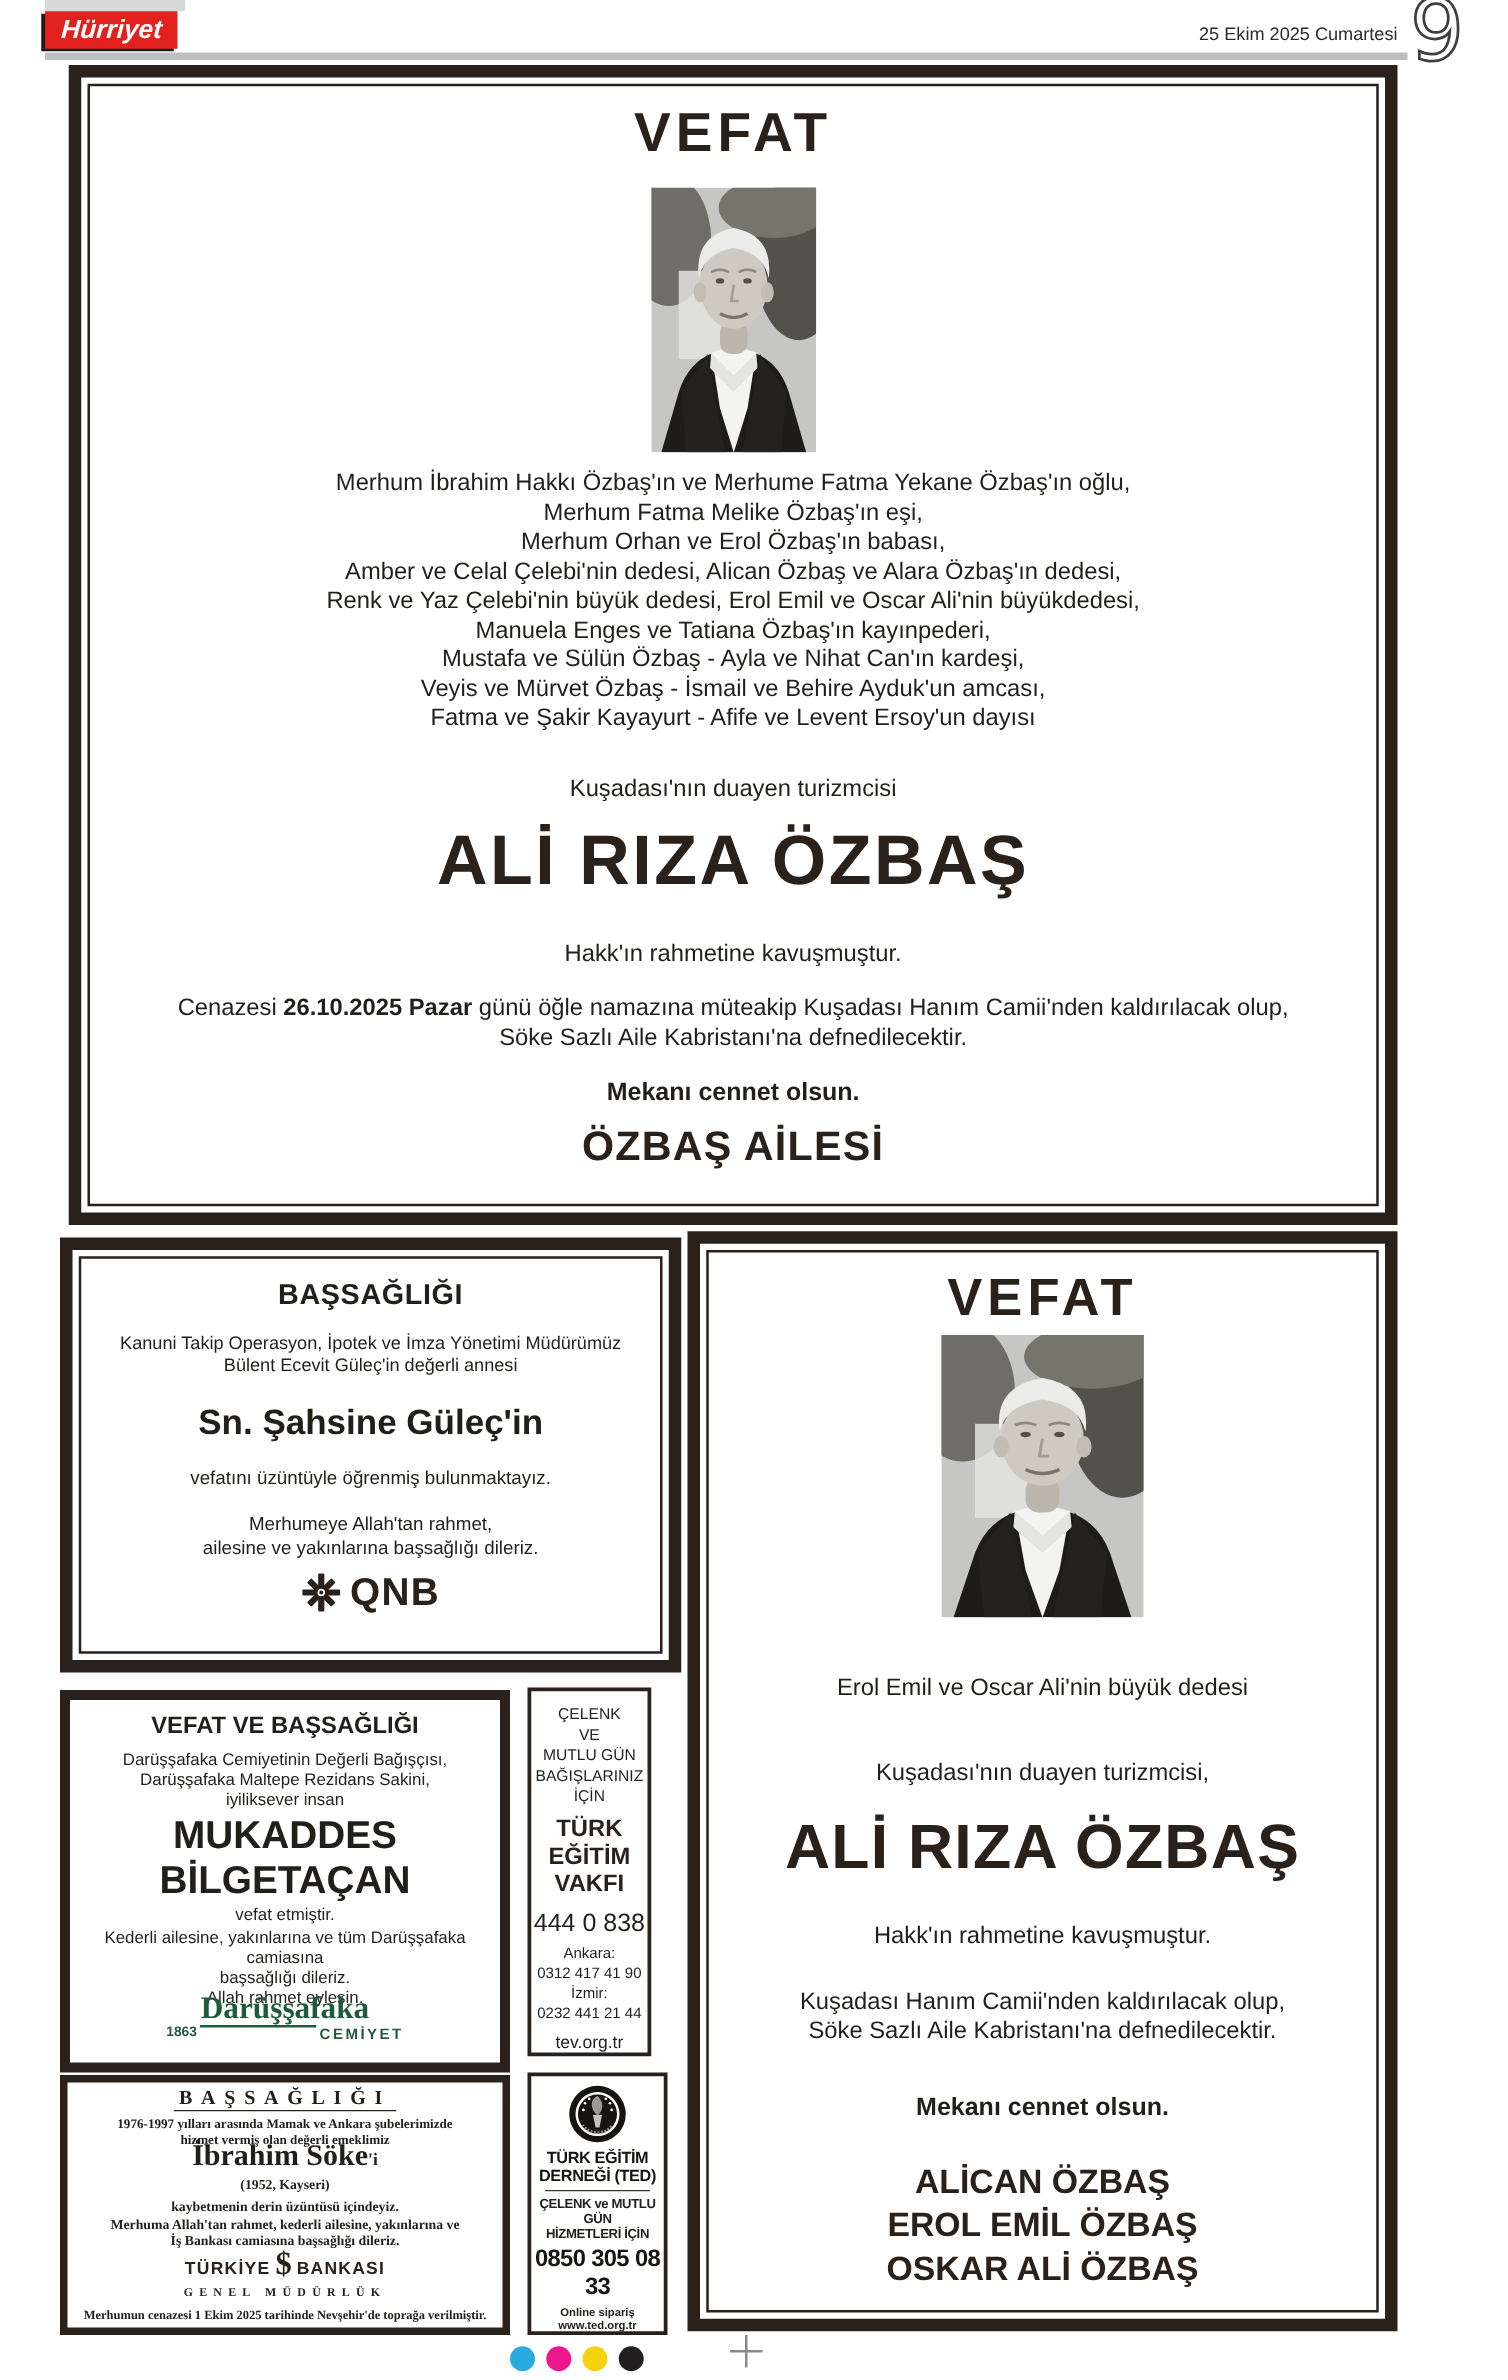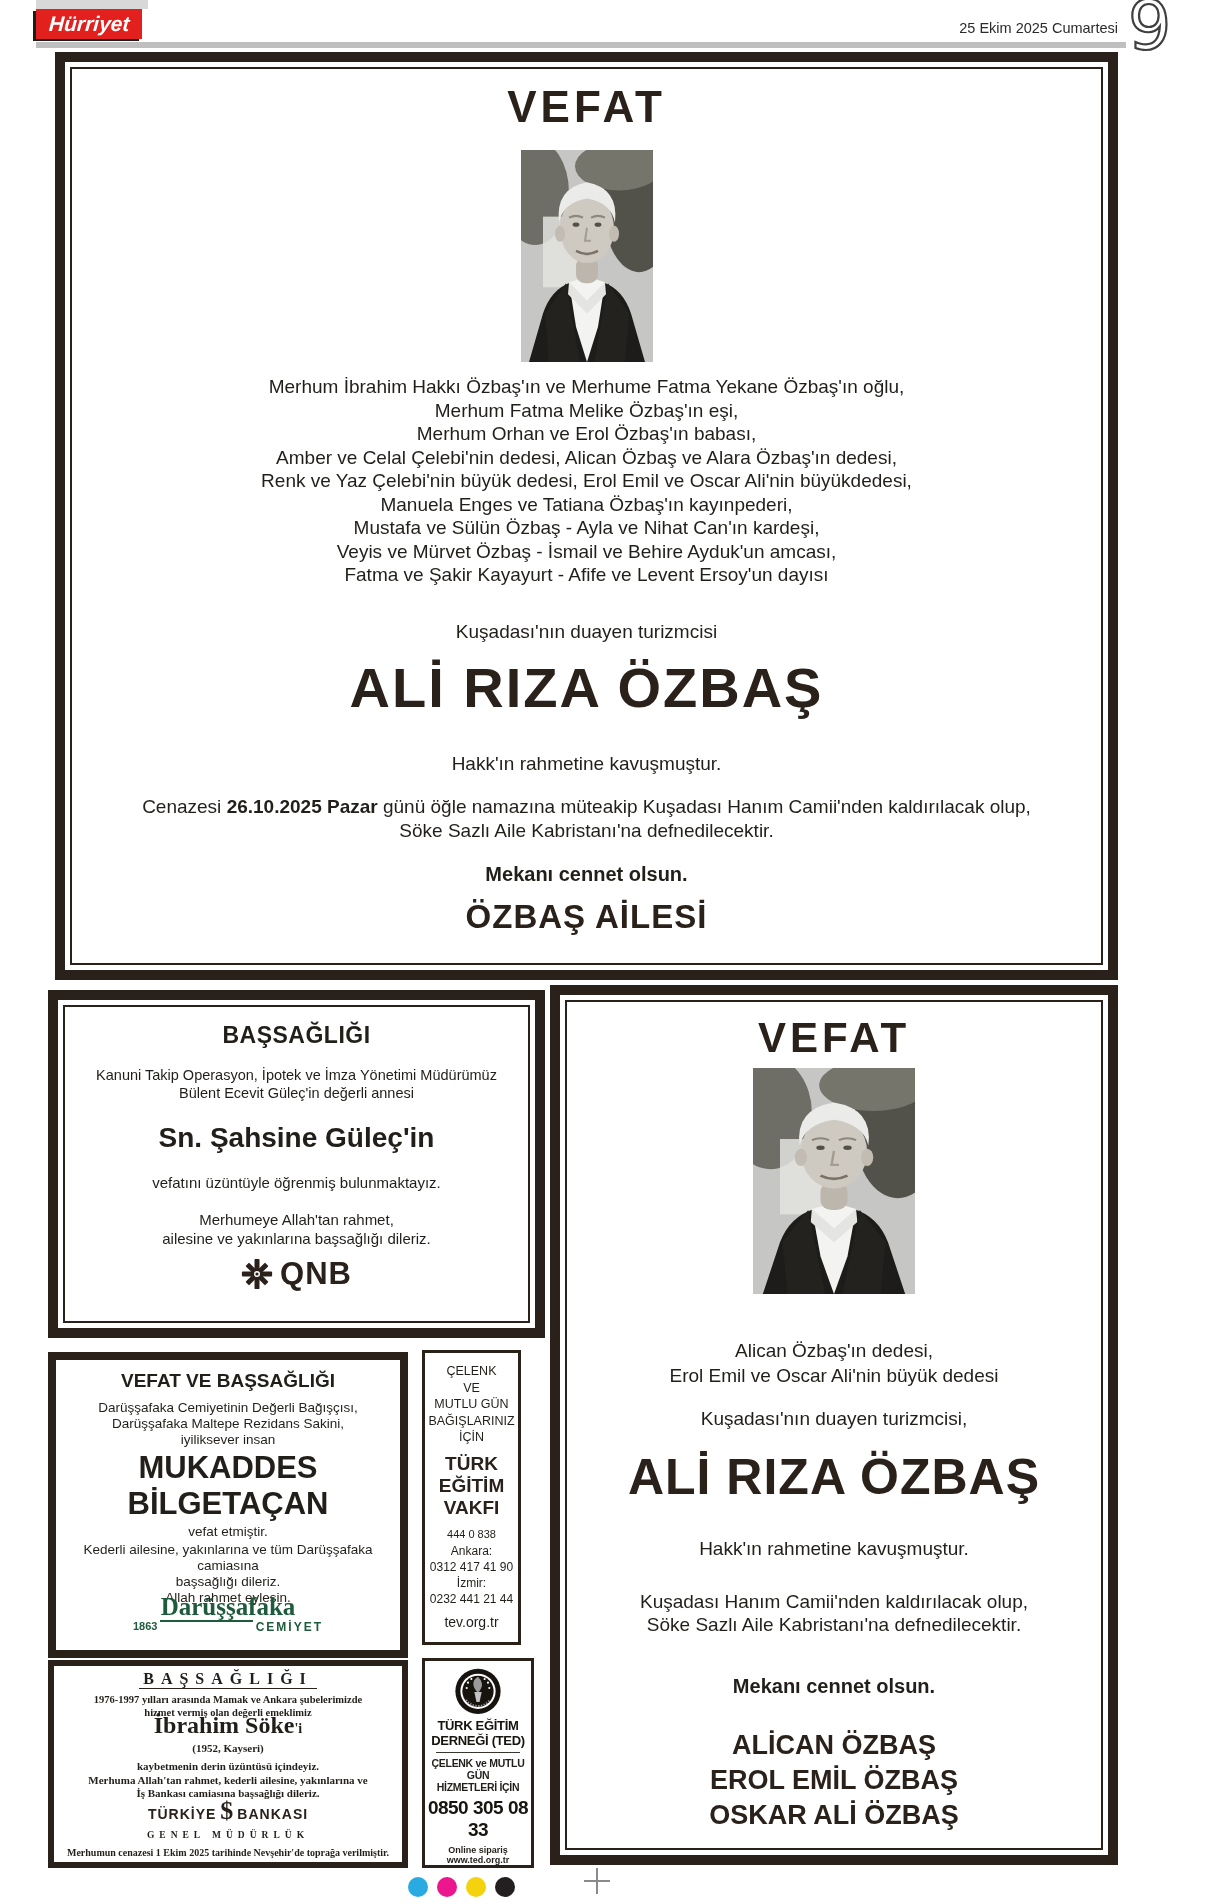--- a/index.html
+++ b/index.html
@@ -90,21 +90,21 @@
   .b5-logo .wordmark{font-size:14px;font-weight:bold;letter-spacing:1px;color:var(--ink);}
   .b5-logo .isym{font-family:"Liberation Serif",serif;font-size:26px;font-weight:bold;line-height:22px;color:var(--ink);}
   .b5-sub{top:164px;font-size:9.5px;font-weight:bold;letter-spacing:5px;}
   .b5-foot{top:181px;font-size:10px;font-weight:bold;}
 
   
   #box6{left:422px;top:1350px;width:99px;height:295px;display:flex;flex-direction:column;
         align-items:center;text-align:center;padding-top:10px;}
   .t6-lines{font-size:12.5px;line-height:16.5px;}
   .t6-org{font-size:19px;font-weight:bold;line-height:22px;margin-top:7px;color:var(--ink);}
-  .t6-phone{font-size:11px;margin-top:9px;}
+  .t6-phone{font-size:20px;margin-top:9px;}
   .t6-city{font-size:12px;line-height:16px;margin-top:3px;}
   .t6-web{font-size:14px;margin-top:7px;}
 
   
   #box7{left:422px;top:1658px;width:112px;height:210px;display:flex;flex-direction:column;
         align-items:center;text-align:center;padding-top:7px;}
   .t7-org{font-size:13px;font-weight:bold;line-height:15px;letter-spacing:-0.3px;margin-top:3px;color:#17130e;}
   .t7-rule{width:84px;height:2px;background:#3a352f;margin-top:4px;}
   .t7-service{font-size:10.5px;font-weight:bold;line-height:12px;letter-spacing:-0.3px;margin-top:4px;}
   .t7-phone{font-size:19px;font-weight:bold;letter-spacing:-0.5px;margin-top:4px;color:#17130e;}
@@ -217,21 +217,20 @@
 
   <section class="box" id="box3">
     <div class="liner"></div>
     <div class="abs ctr b3-title">VEFAT</div>
     <div class="abs b3-photo">
       <svg viewBox="0 0 132 210" width="162" height="226" preserveAspectRatio="none">
           <use href="#portrait"></use>
         </svg>
     </div>
     <div class="abs ctr b3-rel">
-      <div>Alican Özbaş'ın dedesi,</div>
       <div>Erol Emil ve Oscar Ali'nin büyük dedesi</div>
     </div>
     <div class="abs ctr b3-epithet">Kuşadası'nın duayen turizmcisi,</div>
     <div class="abs ctr b3-name">ALİ RIZA ÖZBAŞ</div>
     <div class="abs ctr b3-hakk">Hakk'ın rahmetine kavuşmuştur.</div>
     <div class="abs ctr b3-funeral">
       <div>Kuşadası Hanım Camii'nden kaldırılacak olup,</div>
       <div>Söke Sazlı Aile Kabristanı'na defnedilecektir.</div>
     </div>
     <div class="abs ctr b3-mekan">Mekanı cennet olsun.</div>

